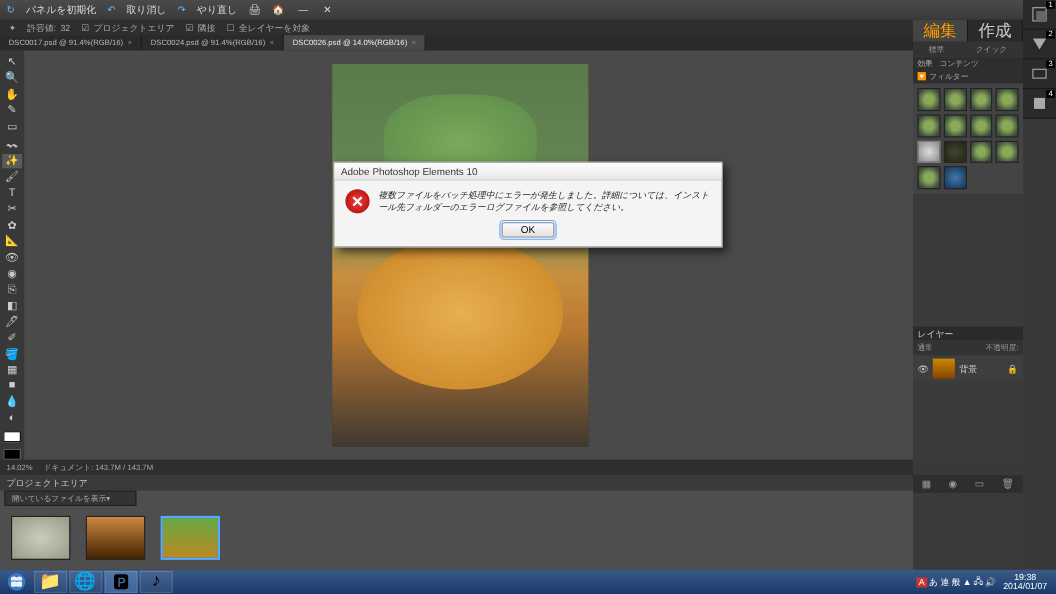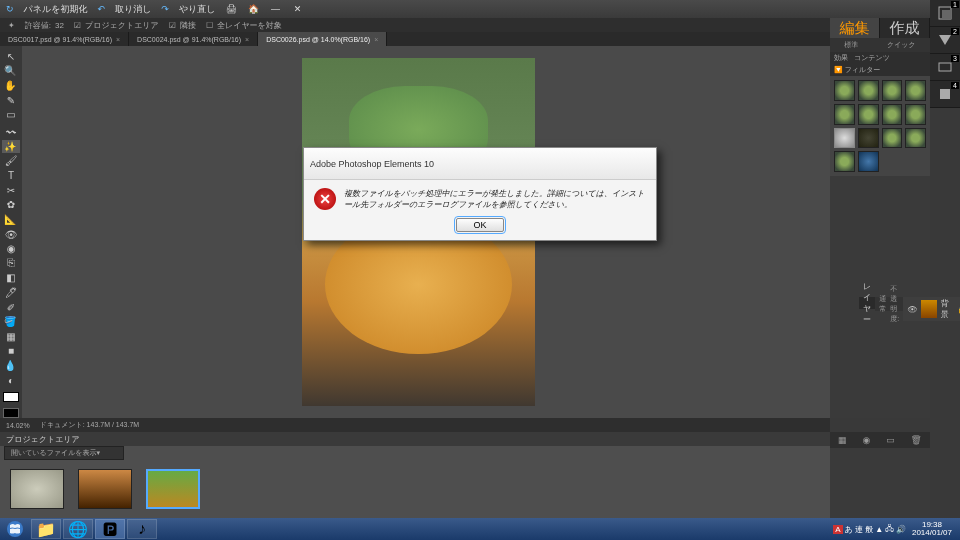--- a/index.html
+++ b/index.html
@@ -30,21 +30,21 @@
 .right-strip .badge { position: absolute; top: 1px; right: 1px; font-size: 7px; background: #000; color: #fff; padding: 0 2px; }
 .panel-area { position: absolute; top: 18px; right: 30px; width: 100px; bottom: 122px; background: #3a3a3a; display: flex; flex-direction: column; }
 .panel-tabs { height: 20px; background: #2a2a2a; display: flex; font-size: 15px; color: #ccc; }
 .panel-tabs .ptab { flex: 1; display: flex; align-items: center; justify-content: center; border-right: 1px solid #1a1a1a; }
 .panel-tabs .ptab.active { background: #444; color: #f90; }
 .panel-sub { height: 14px; background: #333; display: flex; font-size: 7px; color: #999; align-items: center; justify-content: space-around; }
 .panel-row { height: 12px; background: #2e2e2e; display: flex; font-size: 7px; color: #aaa; align-items: center; padding: 0 4px; gap: 6px; }
 .effects-grid { padding: 4px; display: grid; grid-template-columns: repeat(4,1fr); gap: 3px; background: #444; }
 .effects-grid .th { aspect-ratio: 1; background: radial-gradient(circle,#8aaa5a 30%,#3a4a3a 80%); border: 1px solid #222; }
 .effects-grid .th.sel { border: 1px solid #888; }
-.layers { flex: 1; background: #3a3a3a; display: flex; flex-direction: row; margin-top: auto; margin-left: 29px; }
+.layers { flex: 1; background: #3a3a3a; display: flex; flex-direction: column; margin-top: auto; }
 .layers .hdr { height: 12px; background: #2a2a2a; color: #ccc; font-size: 8px; padding: 0 4px; display: flex; align-items: center; }
 .layers .opts { height: 14px; background: #333; font-size: 7px; color: #999; display: flex; align-items: center; padding: 0 4px; gap: 4px; }
 .layers .row { height: 24px; background: #3e3e3e; display: flex; align-items: center; padding: 0 4px; gap: 4px; font-size: 8px; color: #ccc; }
 .layers .row .thumb { width: 20px; height: 18px; background: linear-gradient(#c80,#840); }
 .layers .row .lock { margin-left: auto; color: #888; }
 .status { position: absolute; bottom: 108px; left: 0; right: 130px; height: 14px; background: #2e2e2e; color: #aaa; font-size: 7px; display: flex; align-items: center; padding: 0 6px; gap: 10px; }
 .project-bin { position: absolute; bottom: 22px; left: 0; right: 130px; height: 86px; background: #4e4e4e; display: flex; flex-direction: column; margin-top: 44px; }
 .project-bin .hdr { height: 14px; background: #3a3a3a; color: #ccc; font-size: 8px; padding: 0 6px; display: flex; align-items: center; }
 .project-bin .dd { height: 14px; background: #333; color: #aaa; font-size: 7px; padding: 0 6px; display: flex; align-items: center; border: 1px solid #222; margin: 0 4px; width: 120px; }
 .project-bin .thumbs { flex: 1; display: flex; gap: 14px; padding: 6px 10px; align-items: center; }
@@ -54,21 +54,21 @@
 .pt2 { background: linear-gradient(#c84,#420); }
 .pt3 { background: linear-gradient(#6a4,#b82); }
 .panel-foot { position: absolute; bottom: 22px; right: 30px; width: 100px; height: 86px; background: #3a3a3a; }
 .panel-foot .row2 { height: 16px; background: #2e2e2e; display: flex; align-items: center; justify-content: space-around; color: #999; font-size: 9px; }
 .taskbar { position: absolute; bottom: 0; left: 0; right: 0; height: 22px; background: linear-gradient(#3a5a8a,#1a3a6a); display: flex; align-items: center; }
 .taskbar .start { width: 30px; height: 22px; display: flex; align-items: center; justify-content: center; }
 .taskbar .tbtn { width: 30px; height: 20px; background: rgba(255,255,255,0.08); margin: 0 1px; display: flex; align-items: center; justify-content: center; border: 1px solid rgba(255,255,255,0.15); }
 .taskbar .tray { margin-left: auto; display: flex; align-items: center; gap: 2px; padding-right: 4px; font-size: 8px; color: #fff; }
 .taskbar .clock { text-align: center; line-height: 1; padding: 0 4px; }
 .dialog { position: absolute; left: 303px; top: 147px; width: 354px; background: #f4f4f4; border: 1px solid #888; box-shadow: 4px 4px 8px rgba(0,0,0,0.6); }
-.dialog .titlebar { height: 32px; background: linear-gradient(#fdfdfd,#e8e8e8); font-size: 9px; color: #333; padding: 0 6px; display: flex; align-items: center; border-bottom: 1px solid #ccc; }
+.dialog .titlebar { height: 16px; background: linear-gradient(#fdfdfd,#e8e8e8); font-size: 9px; color: #333; padding: 0 6px; display: flex; align-items: center; border-bottom: 1px solid #ccc; }
 .dialog .body { padding: 8px 10px 4px; display: flex; gap: 8px; align-items: flex-start; }
 .dialog .body .erricon { width: 22px; height: 22px; background: radial-gradient(#e44,#a00); border-radius: 50%; display: flex; align-items: center; justify-content: center; color: #fff; font-weight: bold; font-size: 14px; flex-shrink: 0; }
 .dialog .body .msg { font-size: 8px; color: #222; line-height: 1.4; font-style: italic; }
 .dialog .btns { display: flex; justify-content: center; padding: 4px 16px 8px; }
 .dialog .btns button { font-size: 9px; padding: 1px 16px; background: linear-gradient(#fdfdfd,#e0e0e0); border: 1px solid #888; border-radius: 2px; outline: 1px solid #5af; outline-offset: 1px; }
 </style>
 </head>
 <body>
 
 <div class="menubar">

